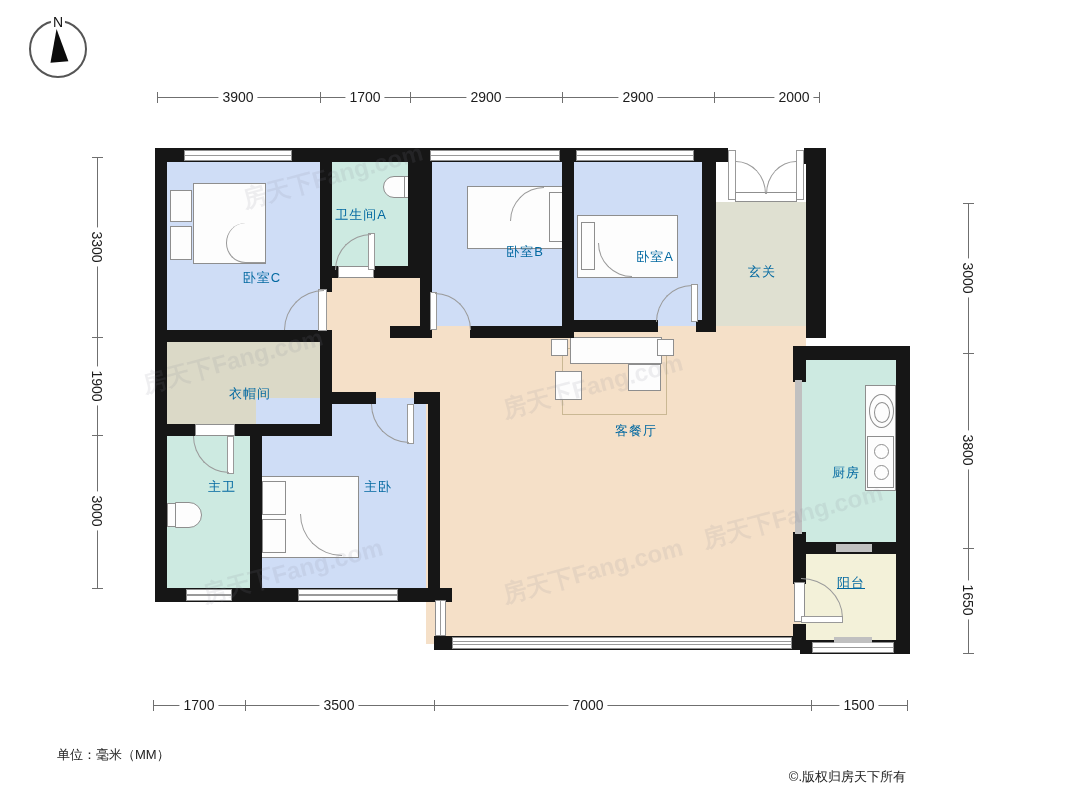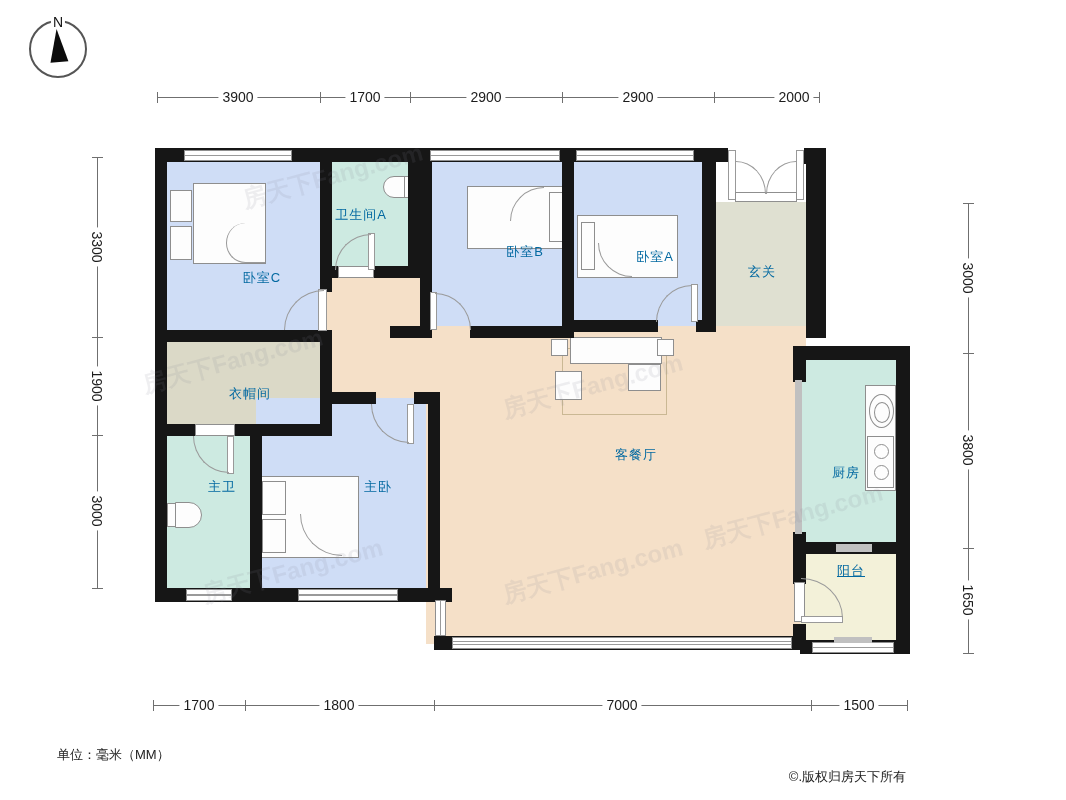--- a/index.html
+++ b/index.html
@@ -165,23 +165,23 @@
   <div class="arc" style="left:801px;top:578px;width:42px;height:40px;border-right-width:1px;border-top-width:1px;border-top-right-radius:100%;"></div>
 
   <div class="lbl" style="left:262px;top:278px;">卧室C</div>
   <div class="lbl" style="left:361px;top:215px;">卫生间A</div>
   <div class="lbl" style="left:525px;top:252px;">卧室B</div>
   <div class="lbl" style="left:655px;top:257px;">卧室A</div>
   <div class="lbl" style="left:762px;top:272px;">玄关</div>
   <div class="lbl" style="left:250px;top:394px;">衣帽间</div>
   <div class="lbl" style="left:222px;top:487px;">主卫</div>
   <div class="lbl" style="left:378px;top:487px;">主卧</div>
-  <div class="lbl" style="left:636px;top:455px;">客餐厅</div>
+  <div class="lbl" style="left:636px;top:431px;">客餐厅</div>
   <div class="lbl" style="left:846px;top:473px;">厨房</div>
-  <div class="lbl" style="left:851px;top:571px;text-decoration:underline;">阳台</div>
+  <div class="lbl" style="left:851px;top:583px;text-decoration:underline;">阳台</div>
 
   <div class="wm" style="left:240px;top:160px;">房天下Fang.com</div>
   <div class="wm" style="left:140px;top:345px;">房天下Fang.com</div>
   <div class="wm" style="left:500px;top:370px;">房天下Fang.com</div>
   <div class="wm" style="left:200px;top:555px;">房天下Fang.com</div>
   <div class="wm" style="left:500px;top:555px;">房天下Fang.com</div>
   <div class="wm" style="left:700px;top:500px;">房天下Fang.com</div>
 
   <div class="dline" style="left:157px;top:97px;width:663px;height:1px;"></div>
   <div class="tick" style="left:157px;top:92px;width:1px;height:11px;"></div>
@@ -214,20 +214,20 @@
   <div class="dim rot" style="left:968px;top:450px;">3800</div>
   <div class="dim rot" style="left:968px;top:600px;">1650</div>
 
   <div class="dline" style="left:153px;top:705px;width:754px;height:1px;"></div>
   <div class="tick" style="left:153px;top:700px;width:1px;height:11px;"></div>
   <div class="tick" style="left:245px;top:700px;width:1px;height:11px;"></div>
   <div class="tick" style="left:434px;top:700px;width:1px;height:11px;"></div>
   <div class="tick" style="left:811px;top:700px;width:1px;height:11px;"></div>
   <div class="tick" style="left:907px;top:700px;width:1px;height:11px;"></div>
   <div class="dim" style="left:199px;top:705px;">1700</div>
-  <div class="dim" style="left:339px;top:705px;">1800</div>
-  <div class="dim" style="left:622px;top:705px;">7000</div>
+  <div class="dim" style="left:339px;top:705px;">3500</div>
+  <div class="dim" style="left:588px;top:705px;">7000</div>
   <div class="dim" style="left:859px;top:705px;">1500</div>
 
   <div class="footer-line" style="left:57px;top:746px;">单位：毫米（MM）</div>
   <div class="footer-line" style="right:160px;top:768px;">©.版权归房天下所有</div>
 
 </div>
 
 </body></html>

